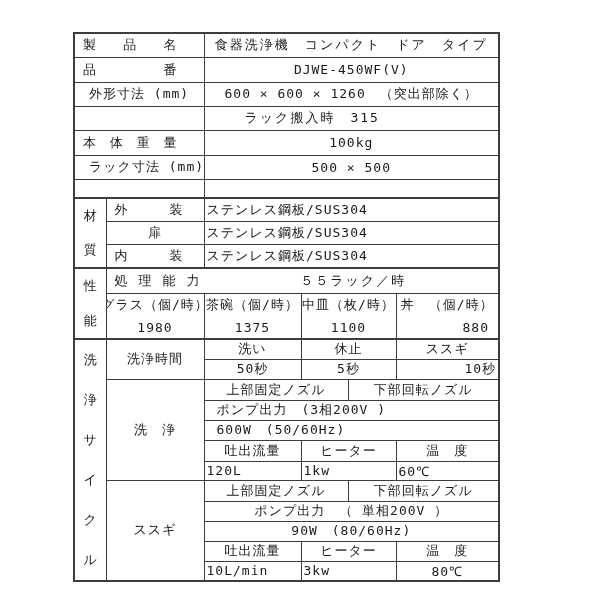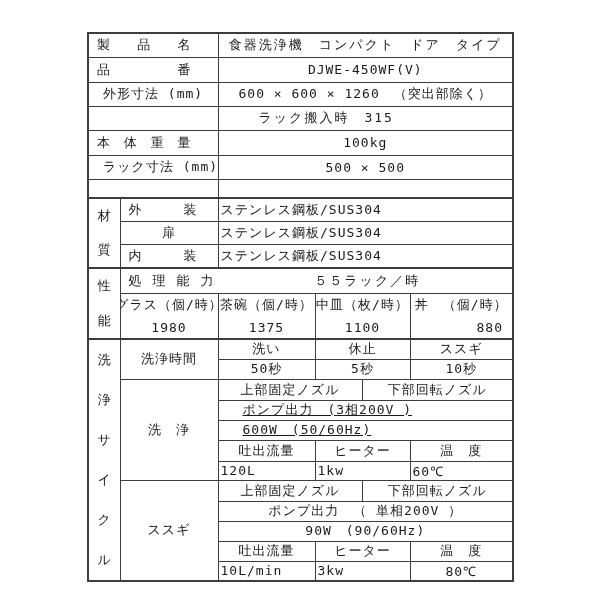--- a/index.html
+++ b/index.html
@@ -1,30 +1,30 @@
 <!DOCTYPE html>
 <html><head>
 <meta charset="utf-8">
 <style>
   * { box-sizing: border-box; }
   html, body { margin:0; padding:0; width:600px; height:600px; background:#ffffff; }
   body { font-family:"DejaVu Sans Mono","Liberation Mono",monospace; color:#1a1a1a; position:relative; }
-  .sheet { position:absolute; left:87px; top:32px; }
+  .sheet { position:absolute; left:73px; top:32px; }
   table.spec { border-collapse:collapse; table-layout:fixed; width:425px; border:2px solid #3d3d3d; }
   td { border:1px solid #3d3d3d; font-size:13px; letter-spacing:1px; padding:0 2px; overflow:hidden; white-space:nowrap; vertical-align:middle; }
   tr.h24{height:24px} tr.h25{height:25px} tr.h19{height:19px} tr.h23{height:23px}
   tr.h22{height:22px} tr.h44{height:44px} tr.h20{height:20px} tr.h21{height:21px}
   .tt { border-top:2px solid #3d3d3d; }
   .c { text-align:center;margin-left:8px; }
   .jl { text-align:justify; text-align-last:justify; padding:0 26px 0 8px; }
   .js { text-align:justify; text-align-last:justify; padding:0 20px 0 8px; }
   .ll { text-align:left; padding-left:14px; }
   .l8 { text-align:left; }
-  .l16 { text-align:center; }
-  .l20 { text-align:left; padding-left:24px;text-decoration:underline; }
+  .l16 { text-align:right; }
+  .l20 { text-align:left; padding-left:12px; }
   .l40 { text-align:left; padding-left:40px; }
   .vlbl { padding:0; }
   .vstack { display:flex; flex-direction:column; justify-content:space-around; align-items:center; letter-spacing:0; }
   .vh68{height:68px} .vh69{height:69px} .vh240{height:240px}
   .capwrap { display:flex; align-items:center; width:100%; }
   .cap-l { letter-spacing:11px; padding-left:6px; white-space:nowrap; }
   .cap-v { flex:1; text-align:center; letter-spacing:2px; }
   .perf { padding:0; }
   .pl { height:23px; display:flex; align-items:center; justify-content:center; }
   .pv { height:21px; display:flex; align-items:center; justify-content:center; }
@@ -180,21 +180,21 @@
 
     <tr class="h20">
       <td rowspan="5" class="c">ススギ</td>
       <td colspan="2" class="c">上部固定ノズル</td>
       <td colspan="2" class="c">下部回転ノズル</td>
     </tr>
     <tr class="h20">
       <td colspan="4" class="c">ポンプ出力　（ 単相200V ）</td>
     </tr>
     <tr class="h20">
-      <td colspan="4" class="c">90W　(90/60Hz)</td>
+      <td colspan="4" class="c">90W　(80/60Hz)</td>
     </tr>
     <tr class="h20">
       <td class="c">吐出流量</td>
       <td colspan="2" class="c">ヒーター</td>
       <td class="c">温　度</td>
     </tr>
     <tr class="h20">
       <td class="l8">10L/min</td>
       <td colspan="2" class="l8">3kw</td>
       <td class="c">80℃</td>

